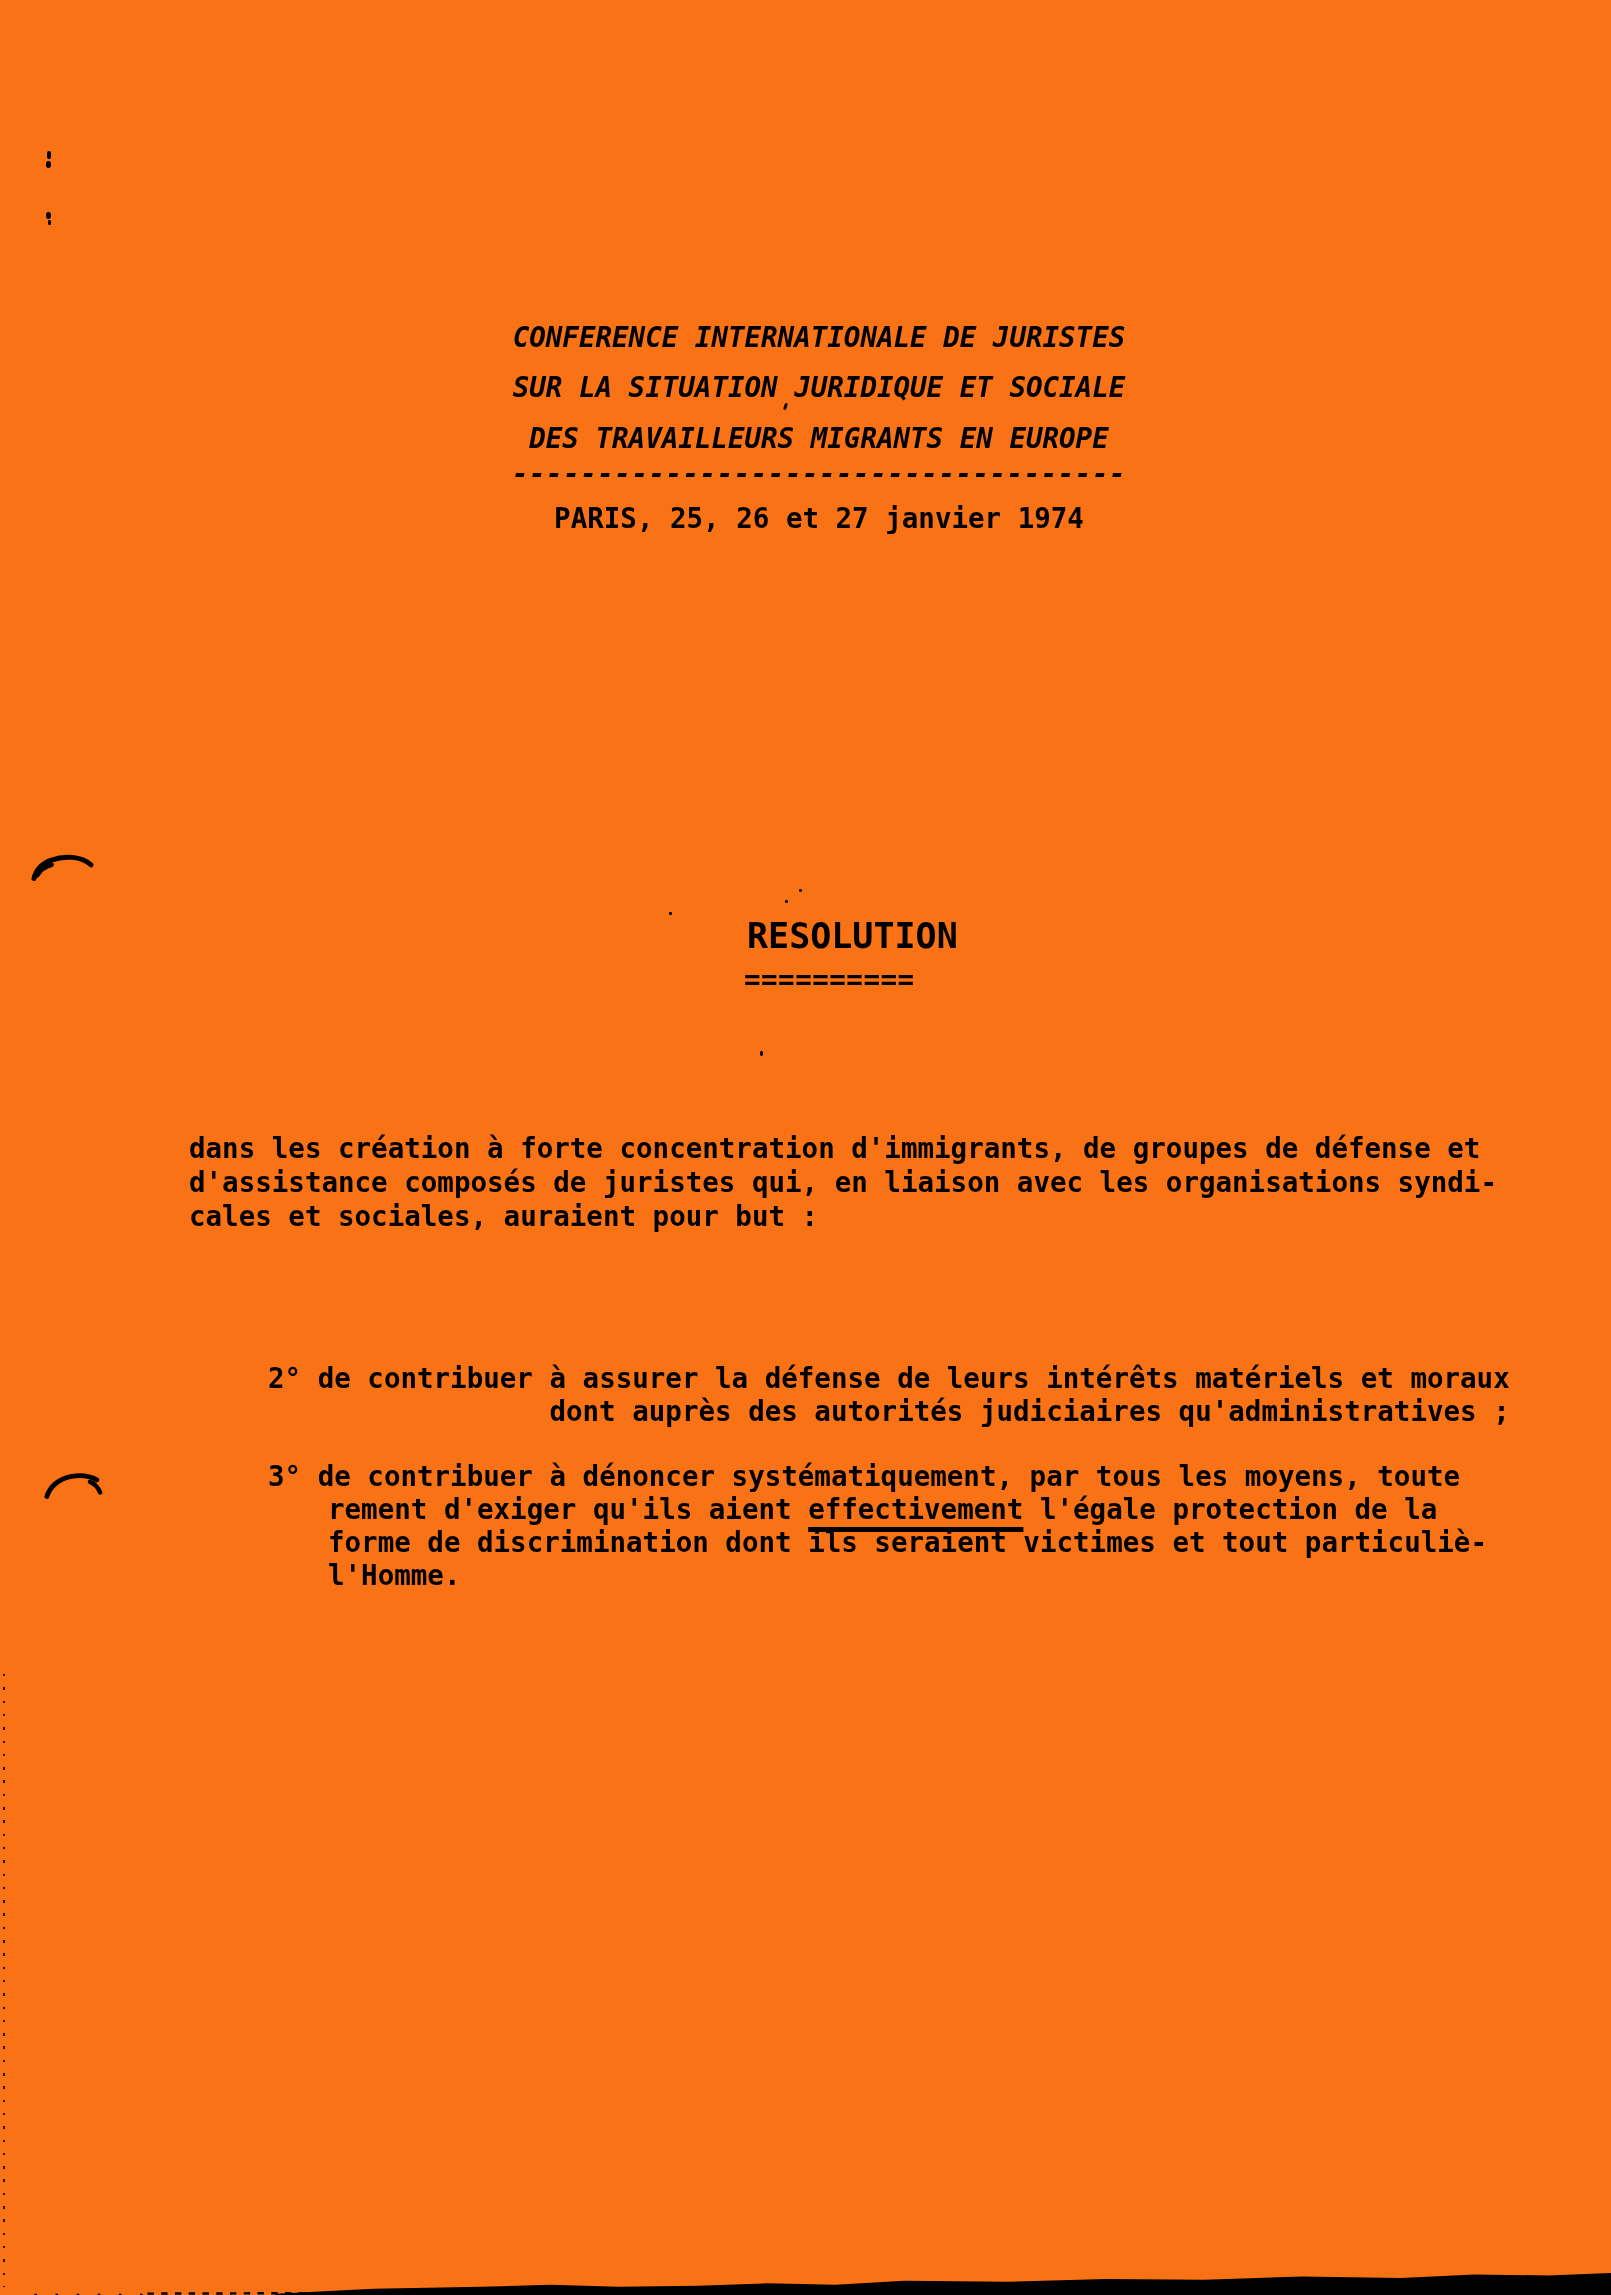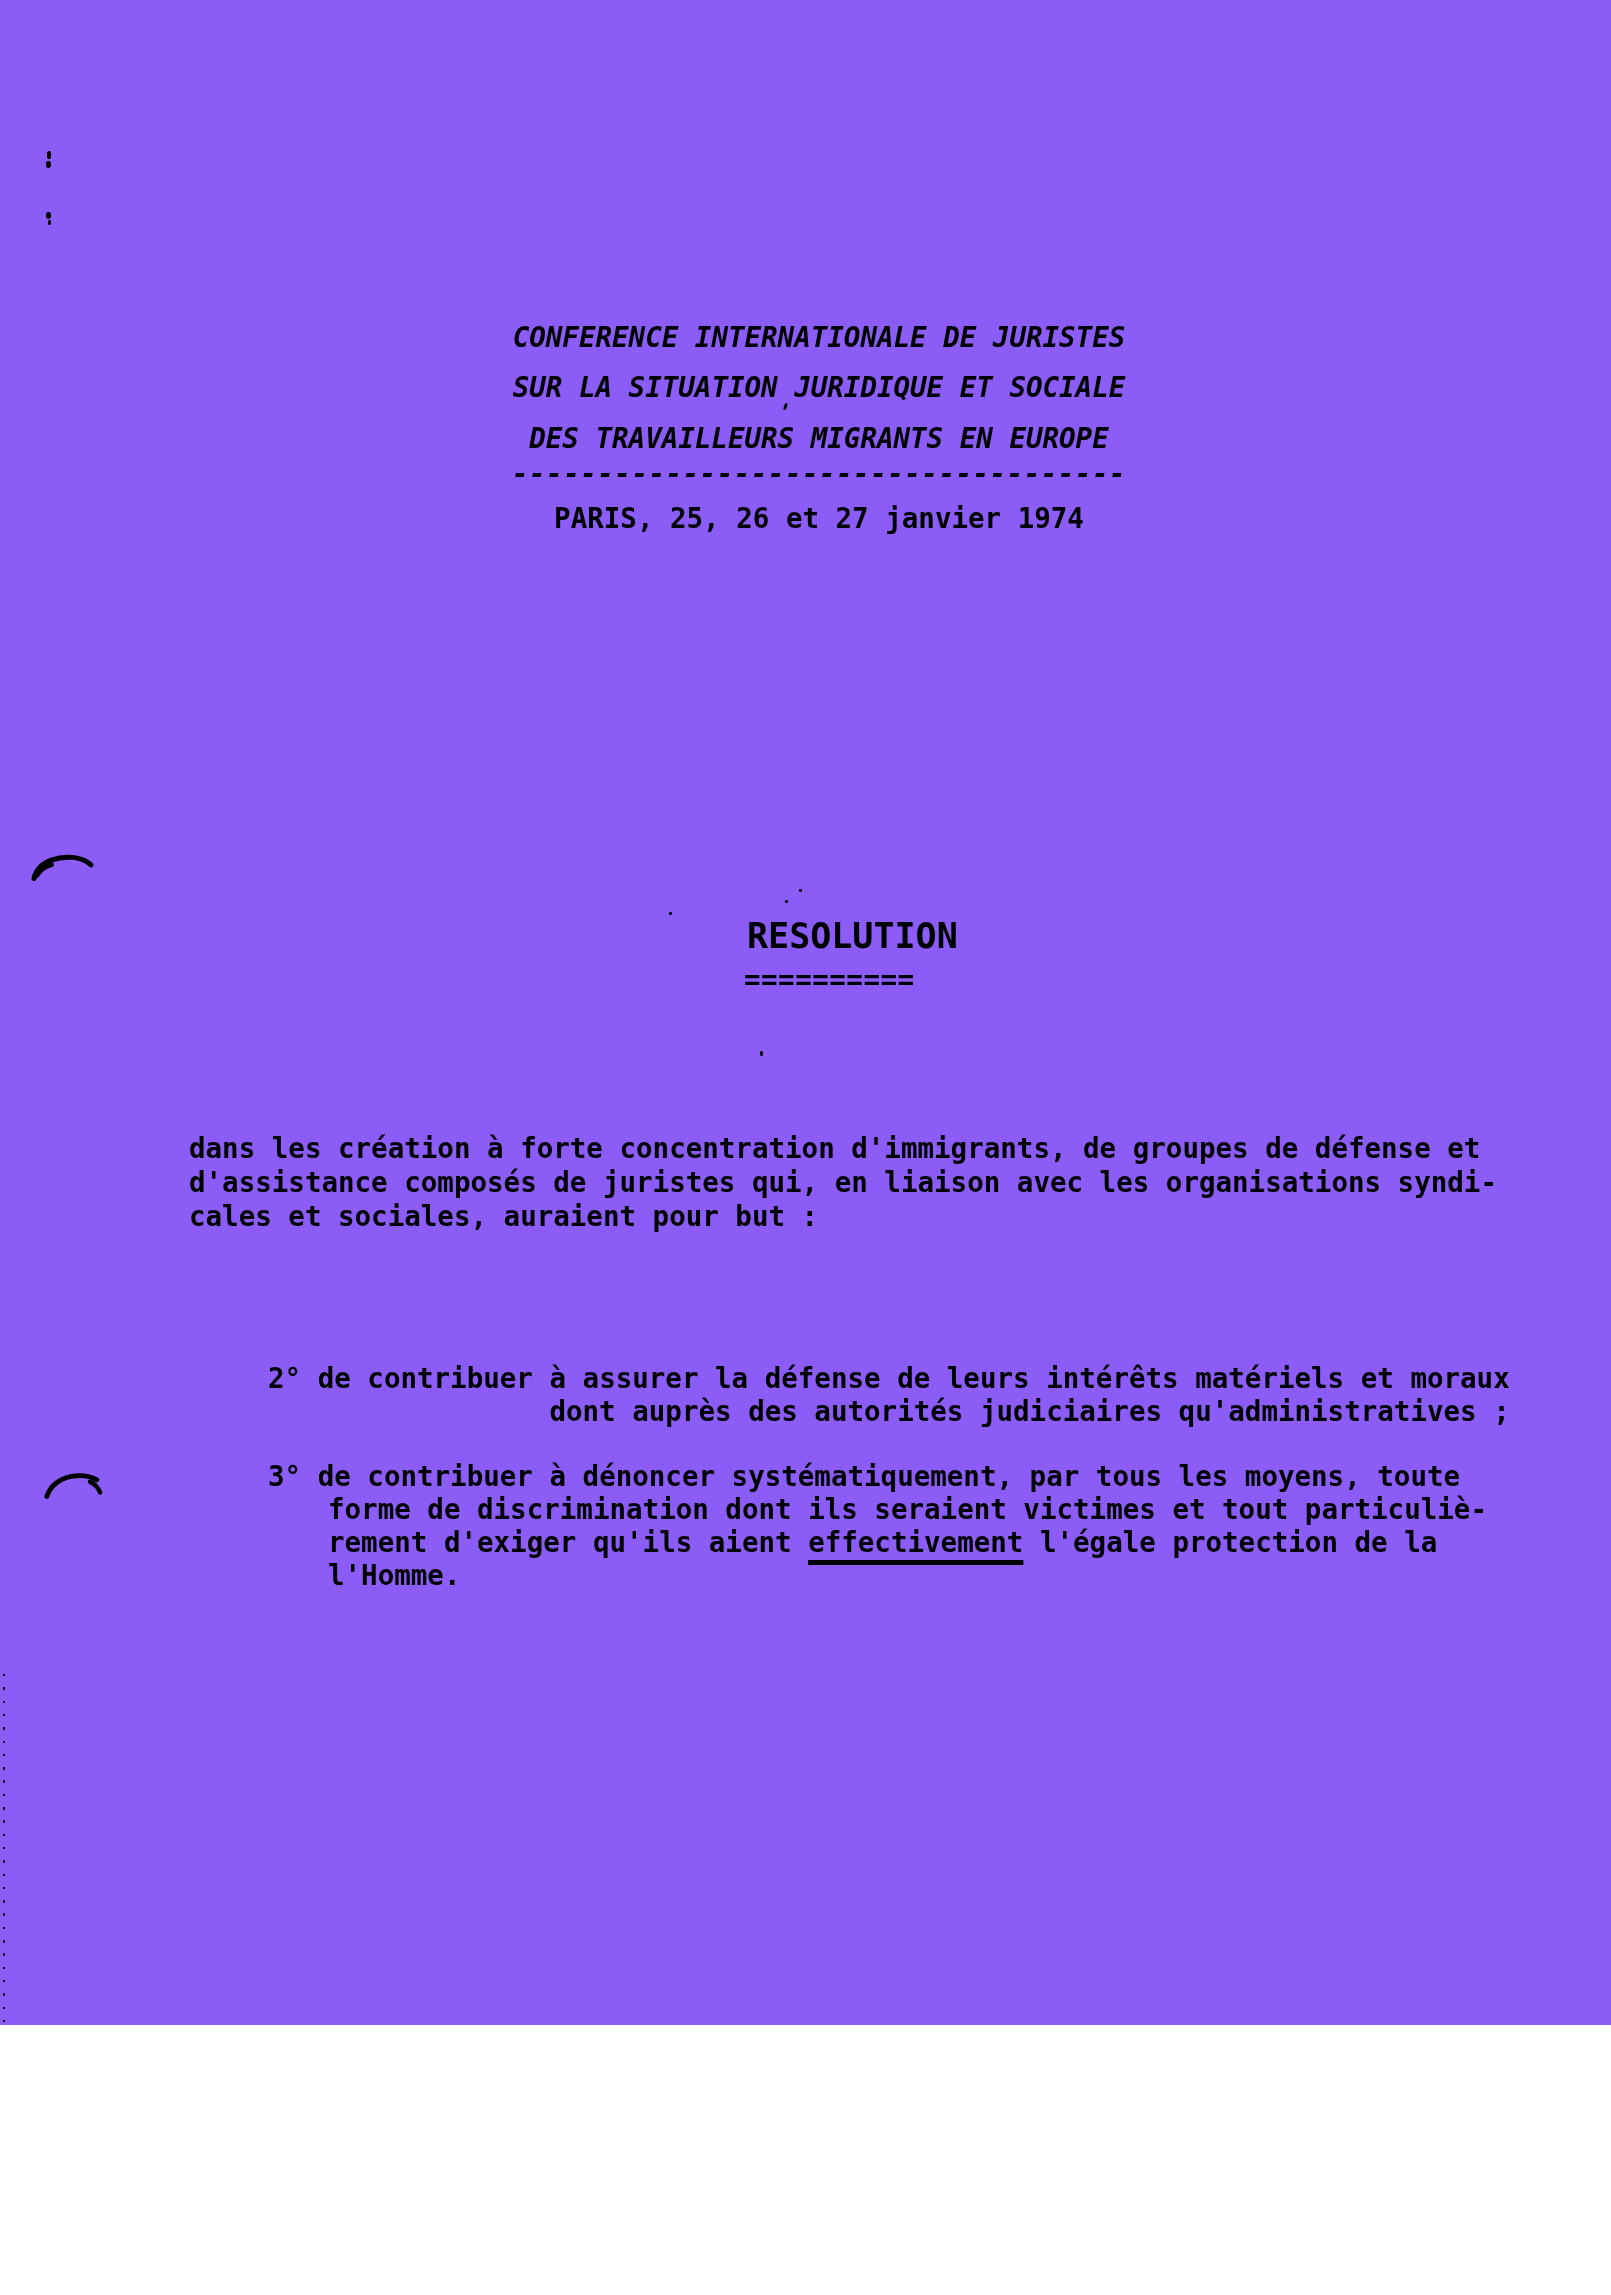--- a/index.html
+++ b/index.html
@@ -1,19 +1,19 @@
 <!DOCTYPE html>
 <html style="font-size:7.9px"><head>
 <meta charset="utf-8">
 <style>
   html,body { margin:0; padding:0; background:#ffffff; }
   .page {
     position:relative;
-    width:1612px; height:2025px;
-    background:#8b5cf6;
+    width:1612px; height:2295px;
+    background:#f97316;
     color:#000;
     font-family:"DejaVu Sans Mono", monospace;
     font-weight:700;
     overflow:hidden;
   }
 
   
   .title-block { position:absolute; left:482px; top:0; width:674px; }
   .title-line {
     position:absolute; left:0; width:100%;
@@ -128,22 +128,22 @@
     <div class="line cont">dont auprès des autorités judiciaires qu'administratives ;</div>
   </div>
 
   <svg class="ink-stroke stroke-2" width="66" height="30.5" viewBox="0 0 135 62">
     <path d="M8 54 C 14 34, 32 18, 58 13 C 80 9, 98 13, 110 20" fill="none" stroke="#000" stroke-width="10" stroke-linecap="round"></path>
     <path d="M96 24 C 104 27, 112 34, 117 46" fill="none" stroke="#000" stroke-width="9" stroke-linecap="round"></path>
   </svg>
 
   <div class="item item-3">
     <div class="line"><span class="num">3°</span><span>de contribuer à dénoncer systématiquement, par tous les moyens, toute</span></div>
+    <div class="line cont"><span>rement d'exiger qu'ils aient </span><span class="u">effectivement</span><span> l'égale protection de la</span></div>
     <div class="line cont">forme de discrimination dont ils seraient victimes et tout particuliè-</div>
-    <div class="line cont"><span>rement d'exiger qu'ils aient </span><span class="u">effectivement</span><span> l'égale protection de la</span></div>
     <div class="line cont">l'Homme.</div>
   </div>
 
   <div class="noise-col"></div>
 
   <svg class="bottom-edge" width="1612" height="23.6" viewBox="0 0 3280 48">
     <line x1="70" y1="46" x2="300" y2="46" stroke="#000" stroke-width="3" stroke-dasharray="5 38"></line>
     <line x1="300" y1="44" x2="660" y2="43" stroke="#000" stroke-width="5" stroke-dasharray="13 15"></line>
     <path d="M560 44 L760 34 L980 30 L1120 26 L1260 30 L1420 28 L1560 23 L1700 26 L1840 18 L2050 20 L2250 14 L2450 16 L2650 9 L2850 12 L3000 5 L3150 7 L3280 2 L3280 48 L560 48 Z" fill="#000"></path>
   </svg>

